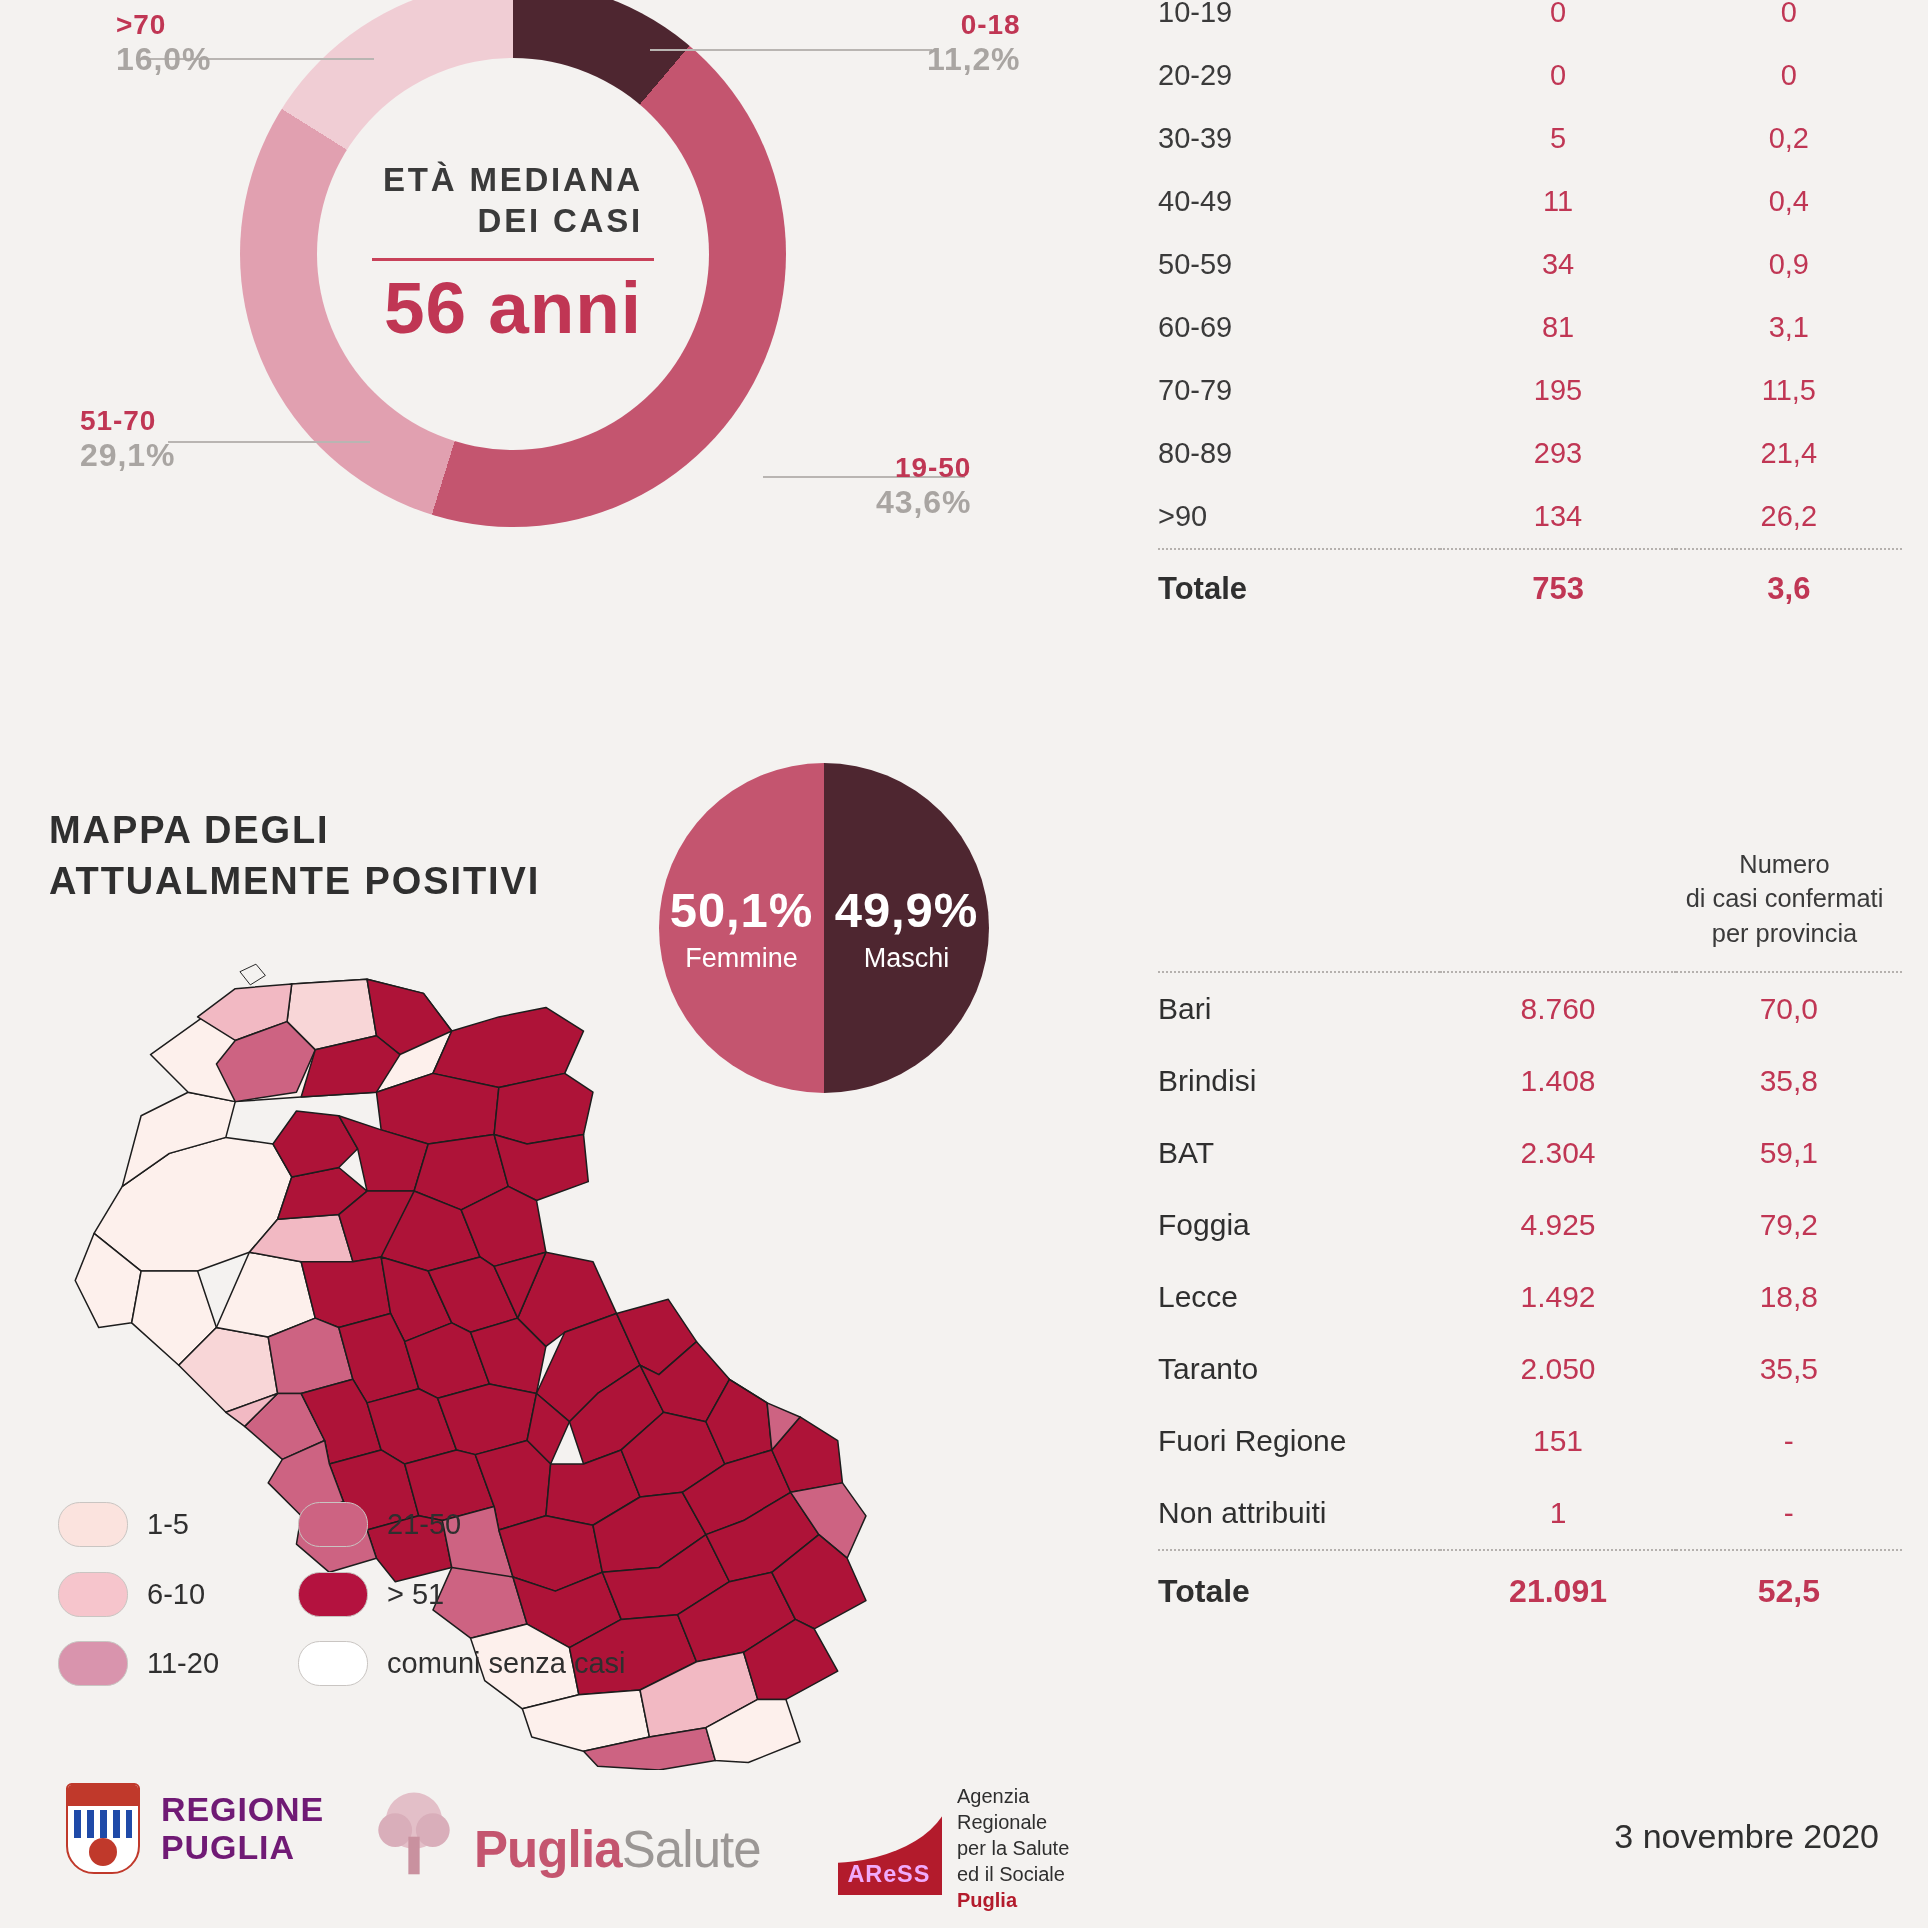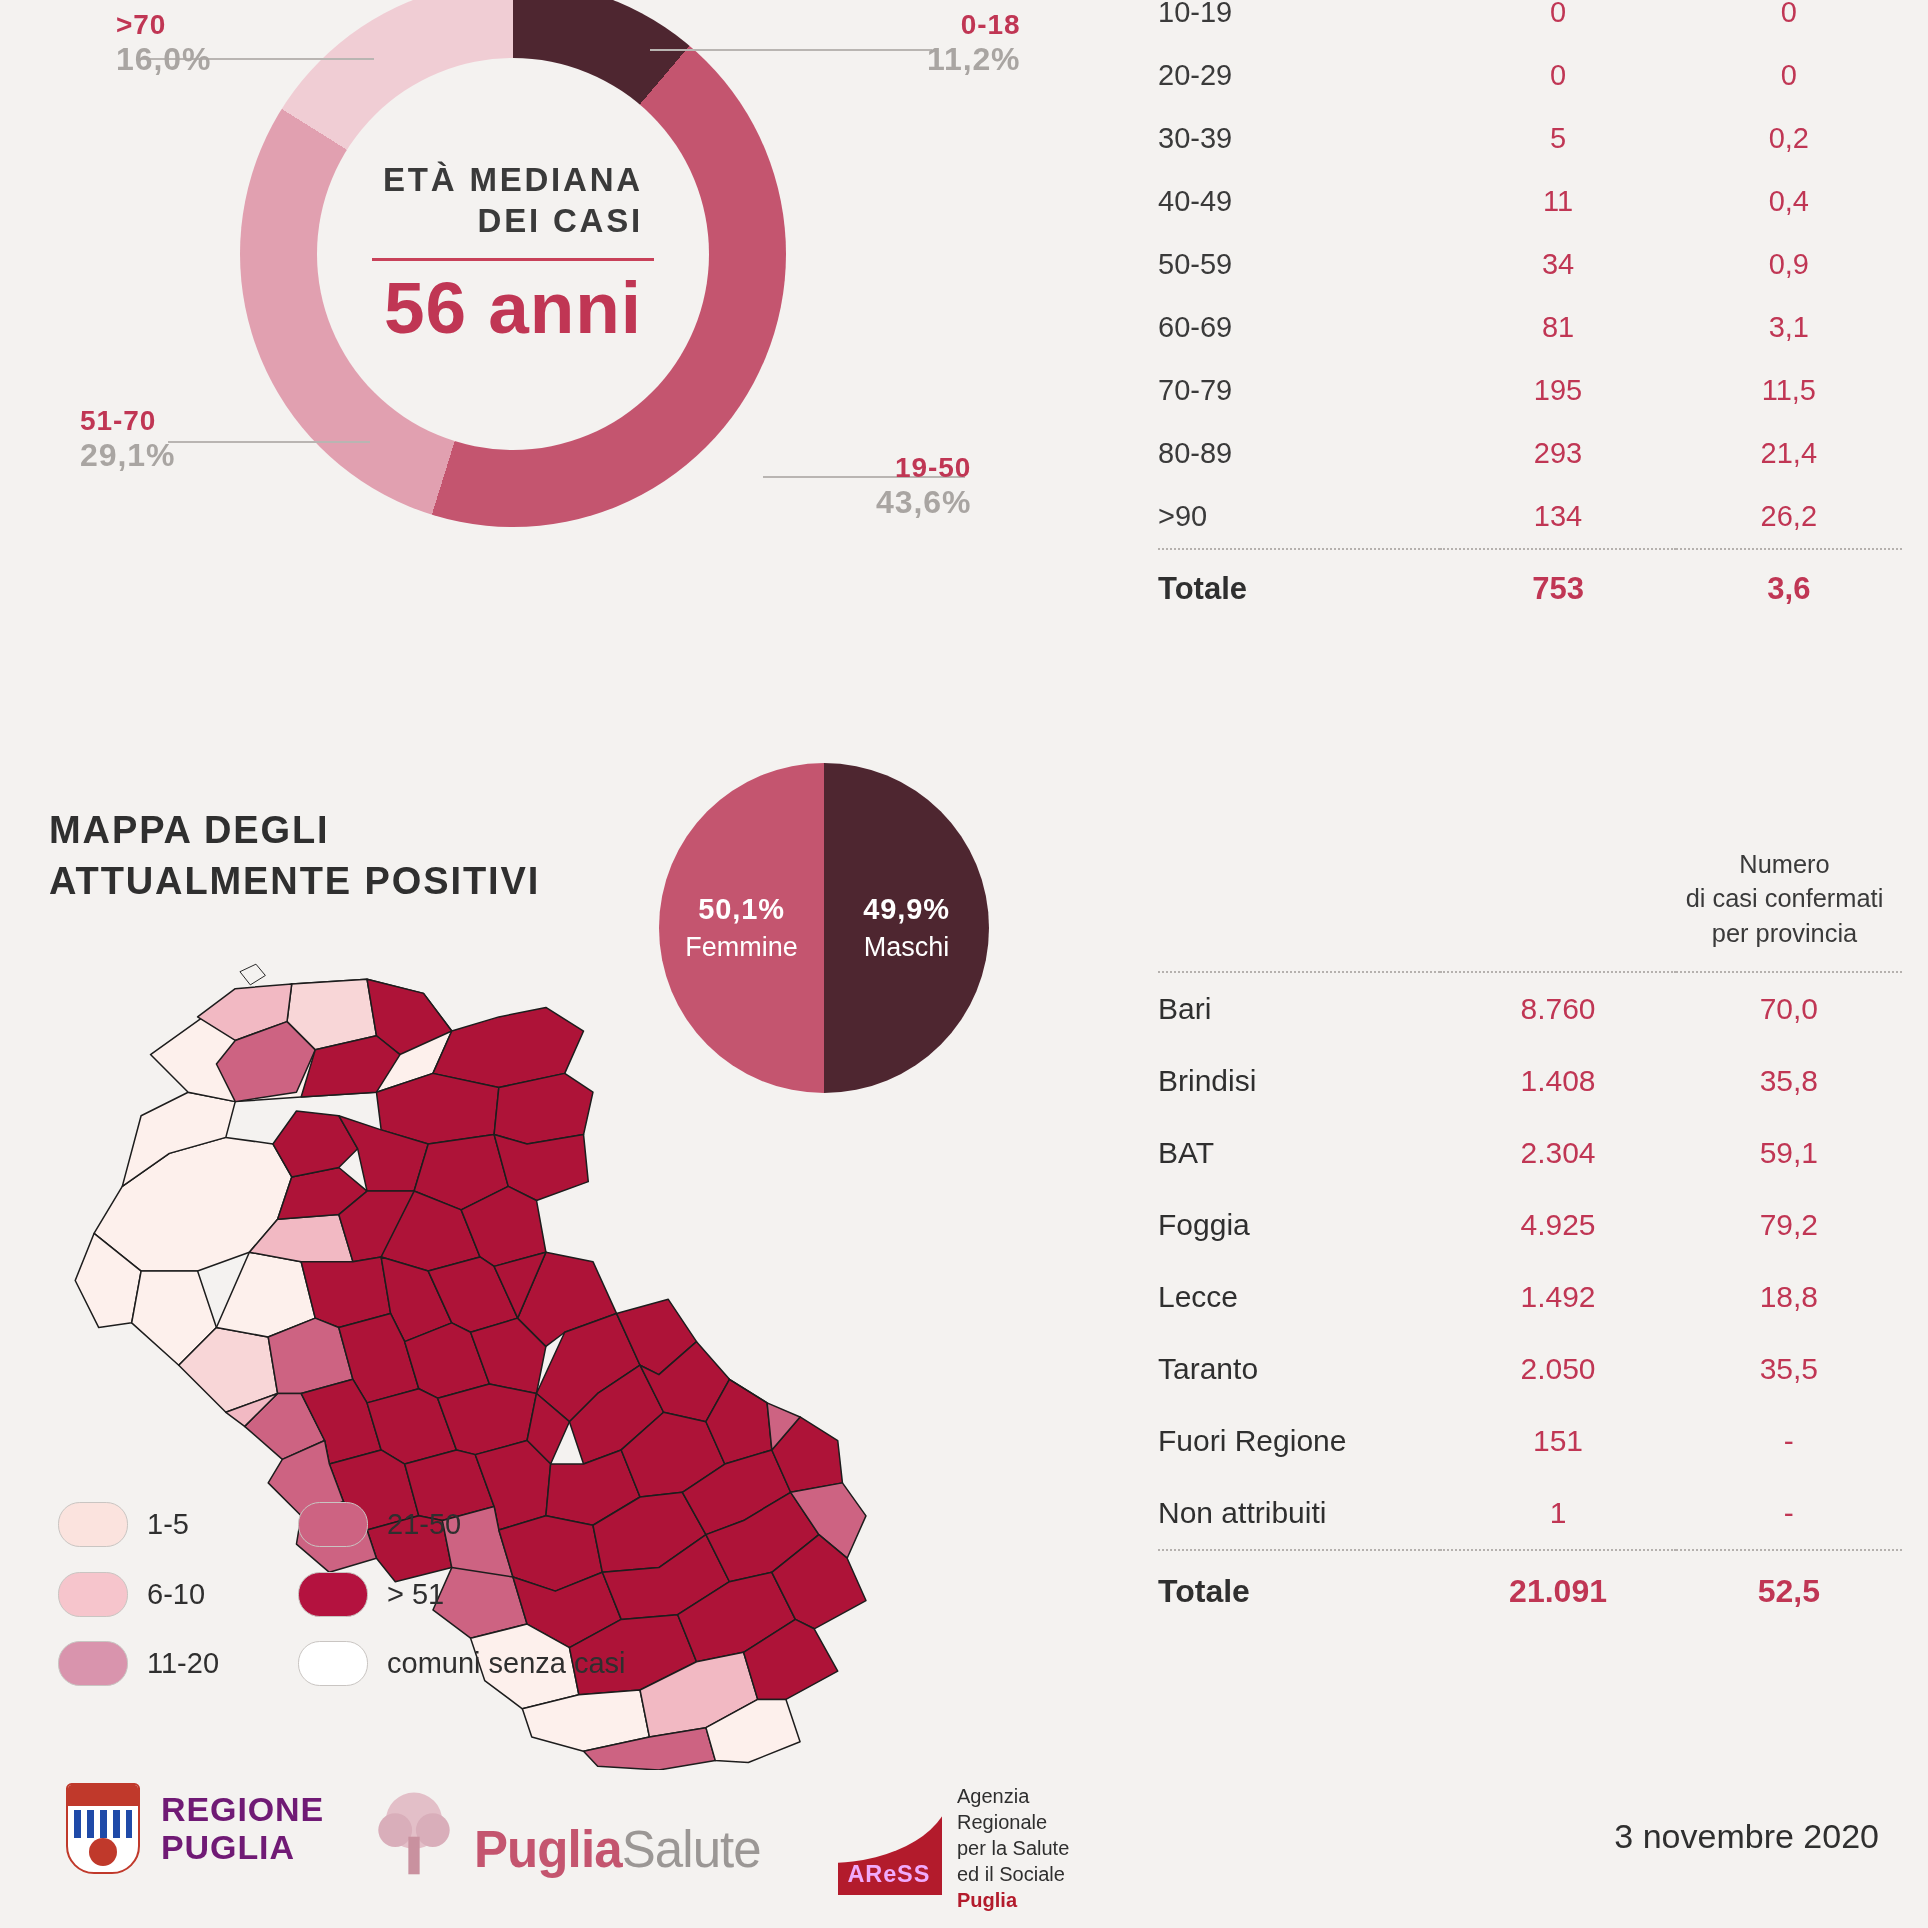--- a/index.html
+++ b/index.html
@@ -56,21 +56,21 @@
 
   
   #map-title{position:absolute;left:49px;top:805px;font-size:38px;font-weight:bold;letter-spacing:1.9px;line-height:1.35;color:#2f2f2f;}
 
   
   #gender-pie{position:absolute;left:659px;top:763px;width:330px;height:330px;}
   .pie-circle{position:absolute;inset:0;border-radius:50%;overflow:hidden;}
   .pie-left{position:absolute;left:0;top:0;width:50%;height:100%;background:#c4556f;}
   .pie-right{position:absolute;left:50%;top:0;width:50%;height:100%;background:#4e2630;}
   .pie-txt{position:absolute;top:0;height:100%;display:flex;flex-direction:column;align-items:center;justify-content:center;color:#fff;}
-  .pie-txt .p{font-size:29px;font-weight:bold;letter-spacing:0.9px;}
+  .pie-txt .p{font-size:49px;font-weight:bold;letter-spacing:0.9px;}
   .pie-txt .s{font-size:27px;margin-top:5.6px;}
   .pie-l{left:0;width:50%;}
   .pie-r{left:50%;width:50%;}
 
   
   #map-area{position:absolute;left:56px;top:951px;width:1121px;height:819px;}
   #map-svg{position:absolute;left:0;top:0;}
 
   
   #map-legend{position:absolute;left:58px;top:1502px;width:697px;}

